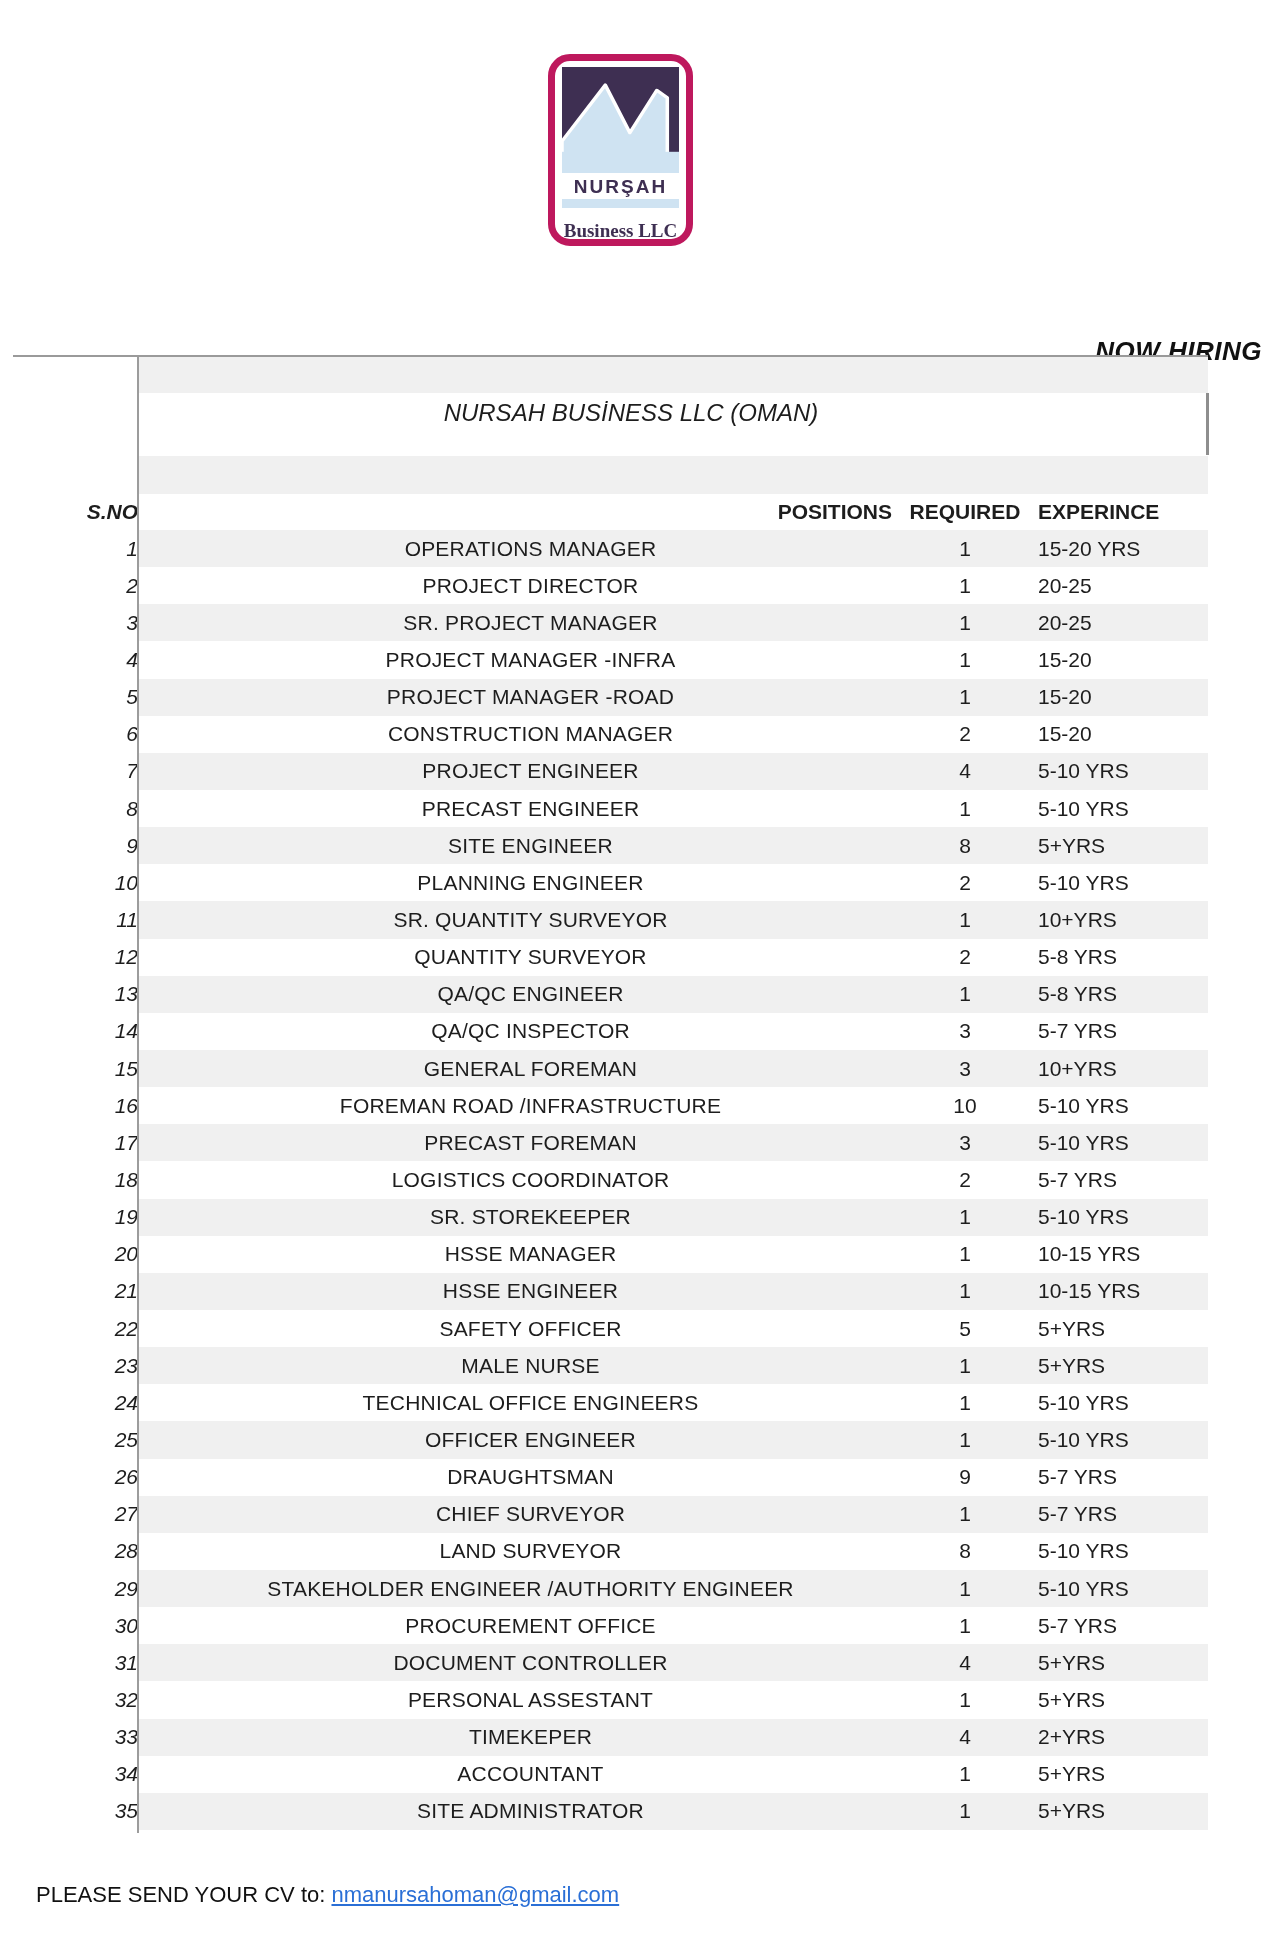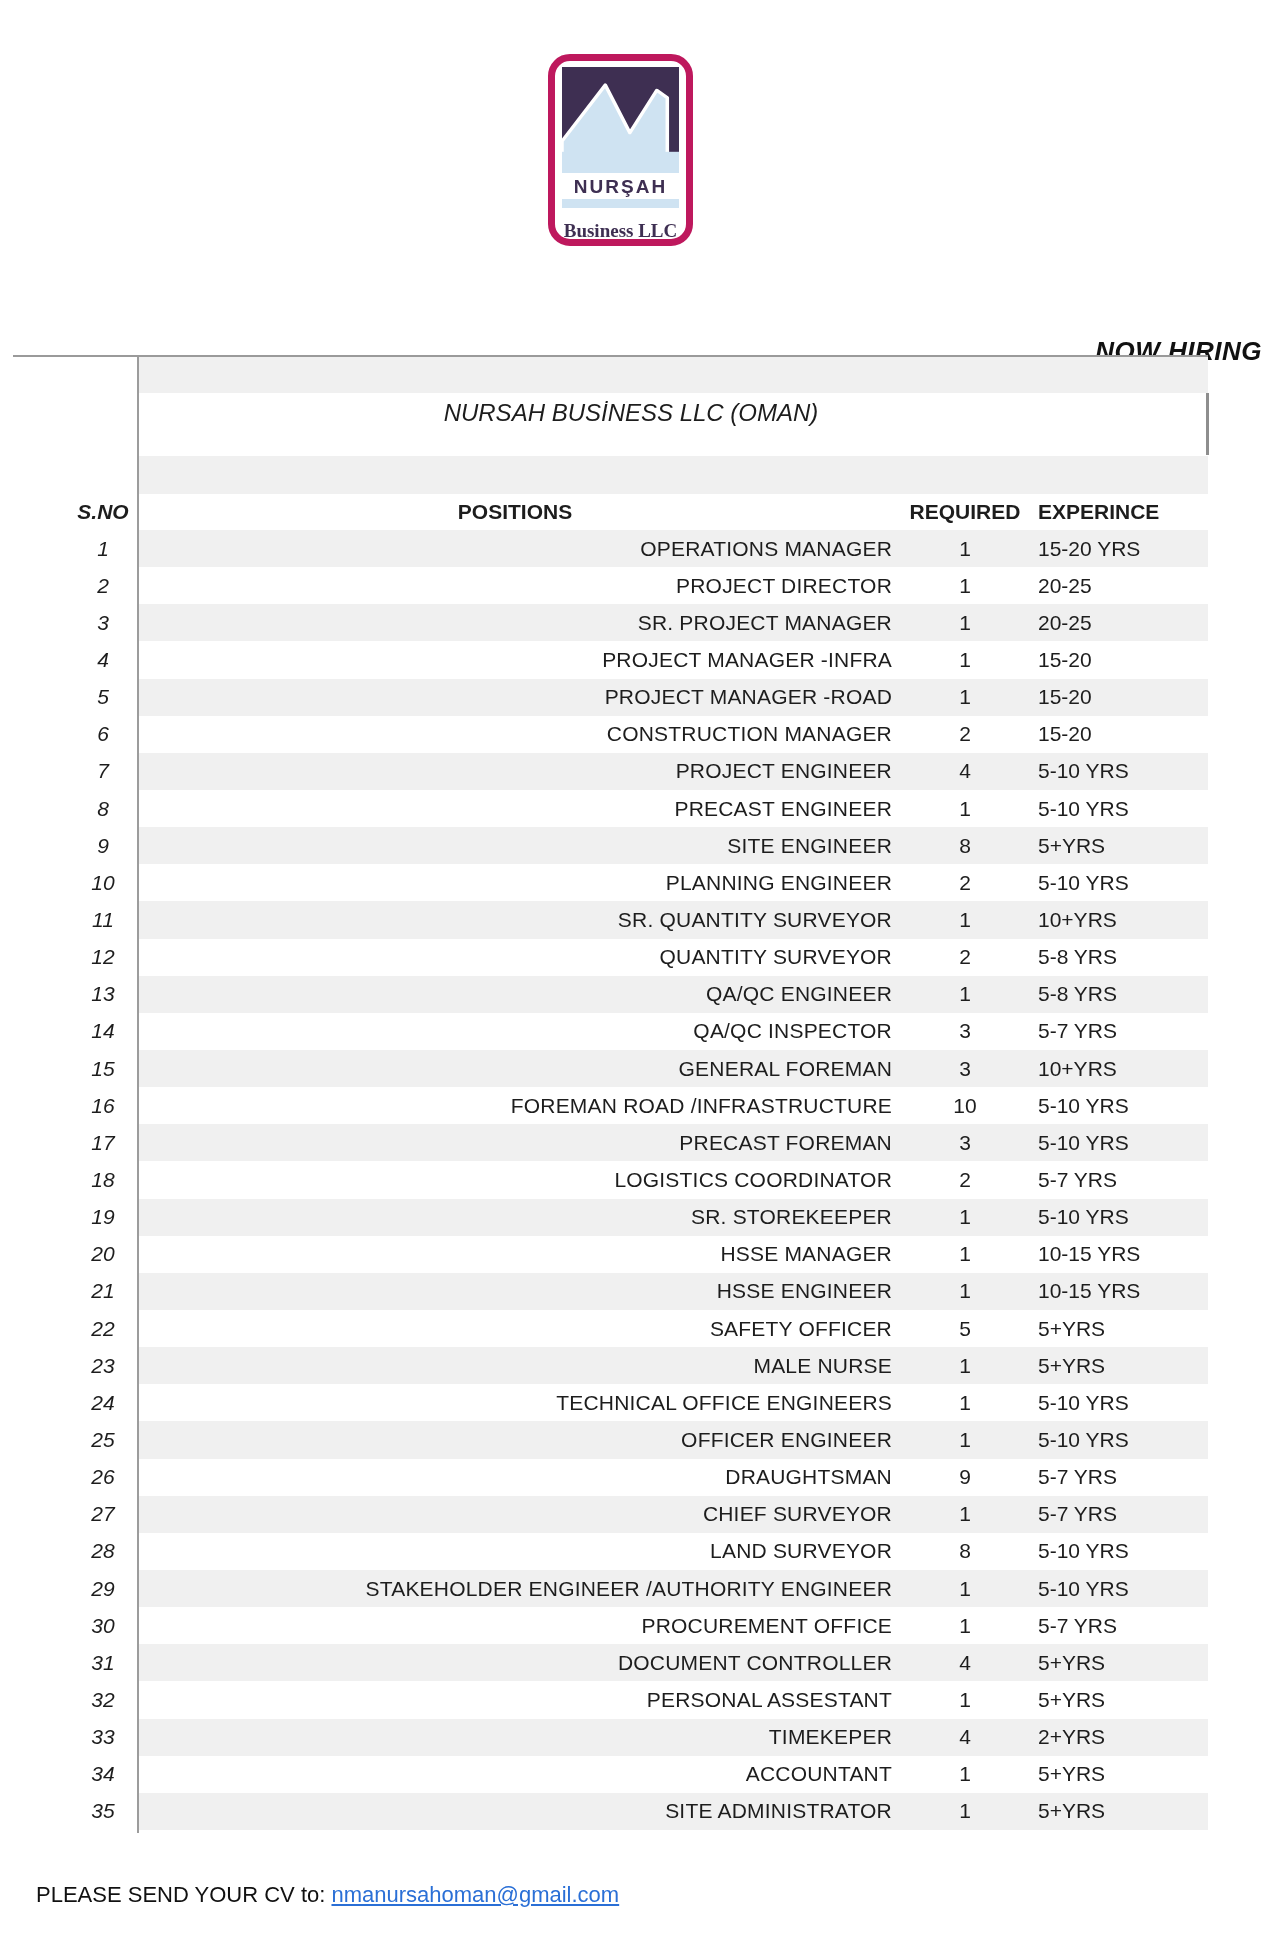--- a/index.html
+++ b/index.html
@@ -47,31 +47,31 @@
   .right-tick { left:1206px; top:393px; width:3px; height:62px; background:#8e8e8e; }
   .band2 { left:138px; top:456px; width:1070px; height:38px; }
 
   
   .grid-cols {
     display:grid;
     grid-template-columns:138px 754px 146px 170px;
     align-items:center;
   }
   .thead { left:0; top:494px; width:1208px; height:36px; font-weight:bold; font-size:21px; }
-  .c-sno   { text-align:center; padding-left:68px; }
-  .c-pos   { text-align:center; }
+  .c-sno   { text-align:right; padding-left:68px; }
+  .c-pos   { text-align:right; }
   .c-req   { text-align:center; }
   .c-exp   { }
   .thead .c-sno { font-style:italic; }
 
   .rows-wrap { left:0; top:530px; width:1208px; }
   .t-row { height:37.15px; font-size:21px; width:1208px; }
   .t-row.odd { background:linear-gradient(to right,#ffffff 138px,#f0f0f0 138px); }
   .t-row .c-sno { font-style:italic; font-size:21px; }
-  .t-row .c-pos { text-align:right; padding-left:31px; letter-spacing:0.2px; }
+  .t-row .c-pos { text-align:center; padding-left:31px; letter-spacing:0.2px; }
 
   .v-line { left:137px; top:357px; width:2px; height:1476px; background:#9c9c9c; z-index:5; }
 
   
   .footer { left:36px; top:1882px; font-size:22px; color:#111; }
   .footer a { color:#2a6fd6; text-decoration:underline; cursor:pointer; }
 </style>
 </head>
 <body>
 

